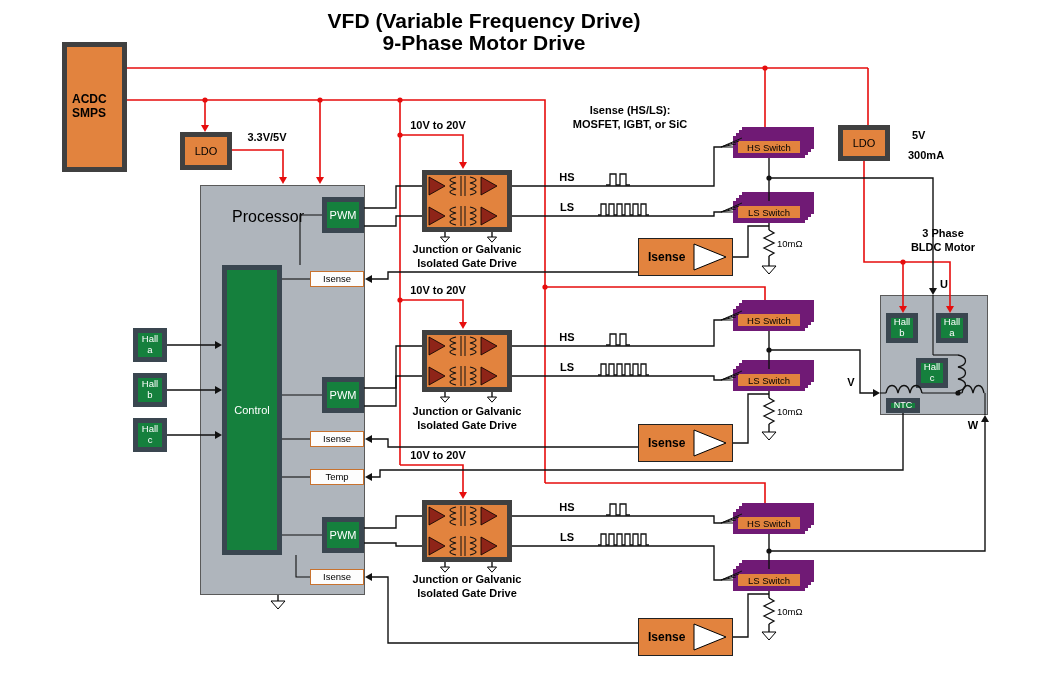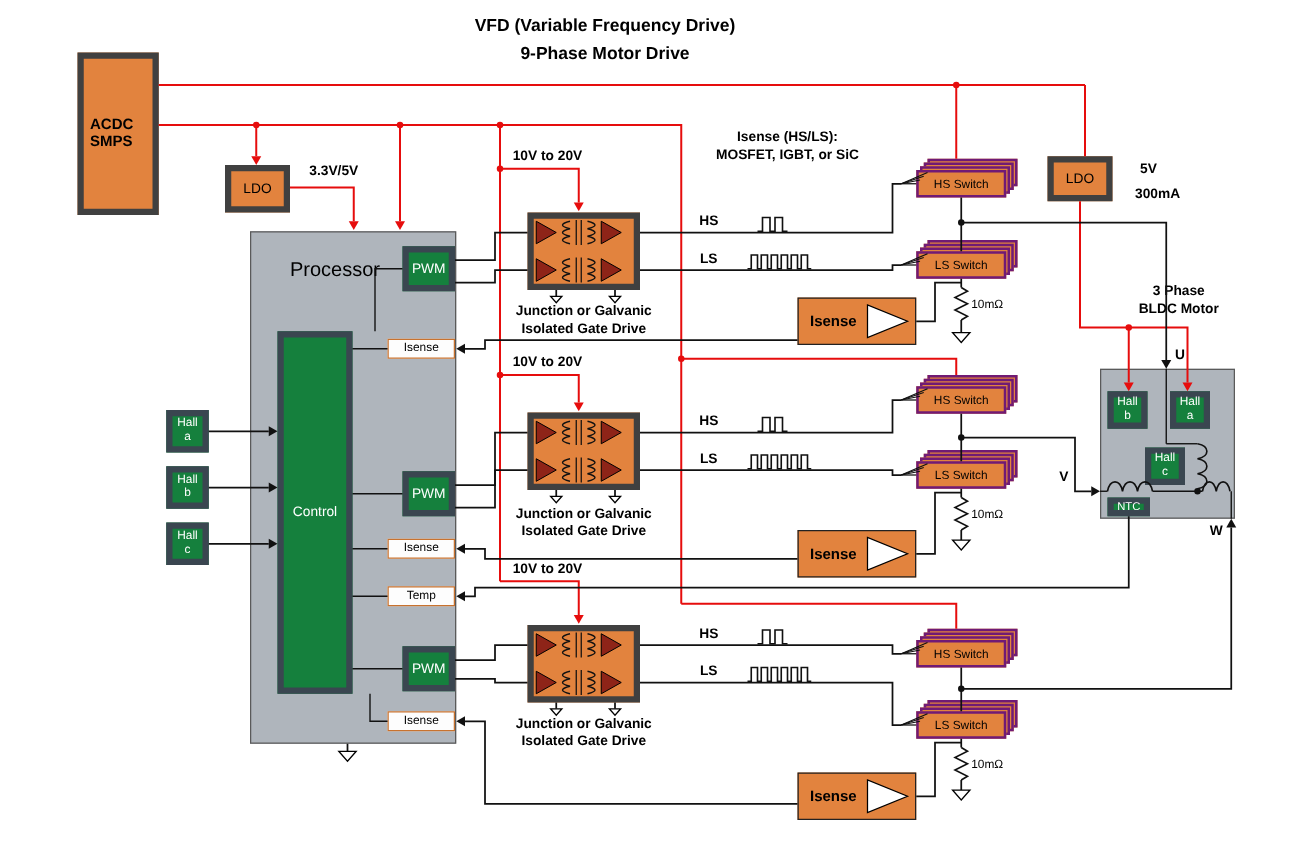--- a/index.html
+++ b/index.html
@@ -9,23 +9,23 @@
        text-align:center;border:5px solid #404040;z-index:3;line-height:1.15}
   .orange{background:#E2833E}
   .slate{background:#15803d;color:#fff;border-color:#3A4650}
   .panel{position:absolute;box-sizing:border-box;background:#AFB5BC;border:1px solid #5a5a5a;z-index:1}
   .outline{background:#FDFDFD;border:1px solid #C8722E}
   .lbl{position:absolute;display:flex;align-items:center;justify-content:center;text-align:center;
        line-height:1.25;z-index:4}
   .left{justify-content:flex-start;text-align:left}
   .b{font-weight:bold}
   .pre{white-space:pre-line}
-  .title{font-size:14px;font-weight:bold}
+  .title{font-size:21px;font-weight:bold}
   .stack{position:absolute;width:82px;height:32px;z-index:3}
-  .stack .ly{position:absolute;width:72px;height:22px;background:#E2833E;border:2px solid #701a75;box-sizing:border-box}
+  .stack .ly{position:absolute;width:72px;height:22px;background:#E2833E;border:5px solid #701a75;box-sizing:border-box}
   .stack .ly1{left:9px;top:0}
   .stack .ly2{left:6px;top:3px}
   .stack .ly3{left:3px;top:6px}
   .stack .front{left:0;top:9px;display:flex;align-items:center;justify-content:center;font-size:9.5px}
   .amp{position:absolute;box-sizing:border-box;background:#E2833E;border:1px solid #222;display:flex;
        align-items:center;padding-left:9px;font-weight:bold;font-size:12px;z-index:3}
   .hall{font-size:9.5px}
   .small{font-size:9.5px}
   svg#wires{position:absolute;left:0;top:0;z-index:10;pointer-events:none}
 </style>

